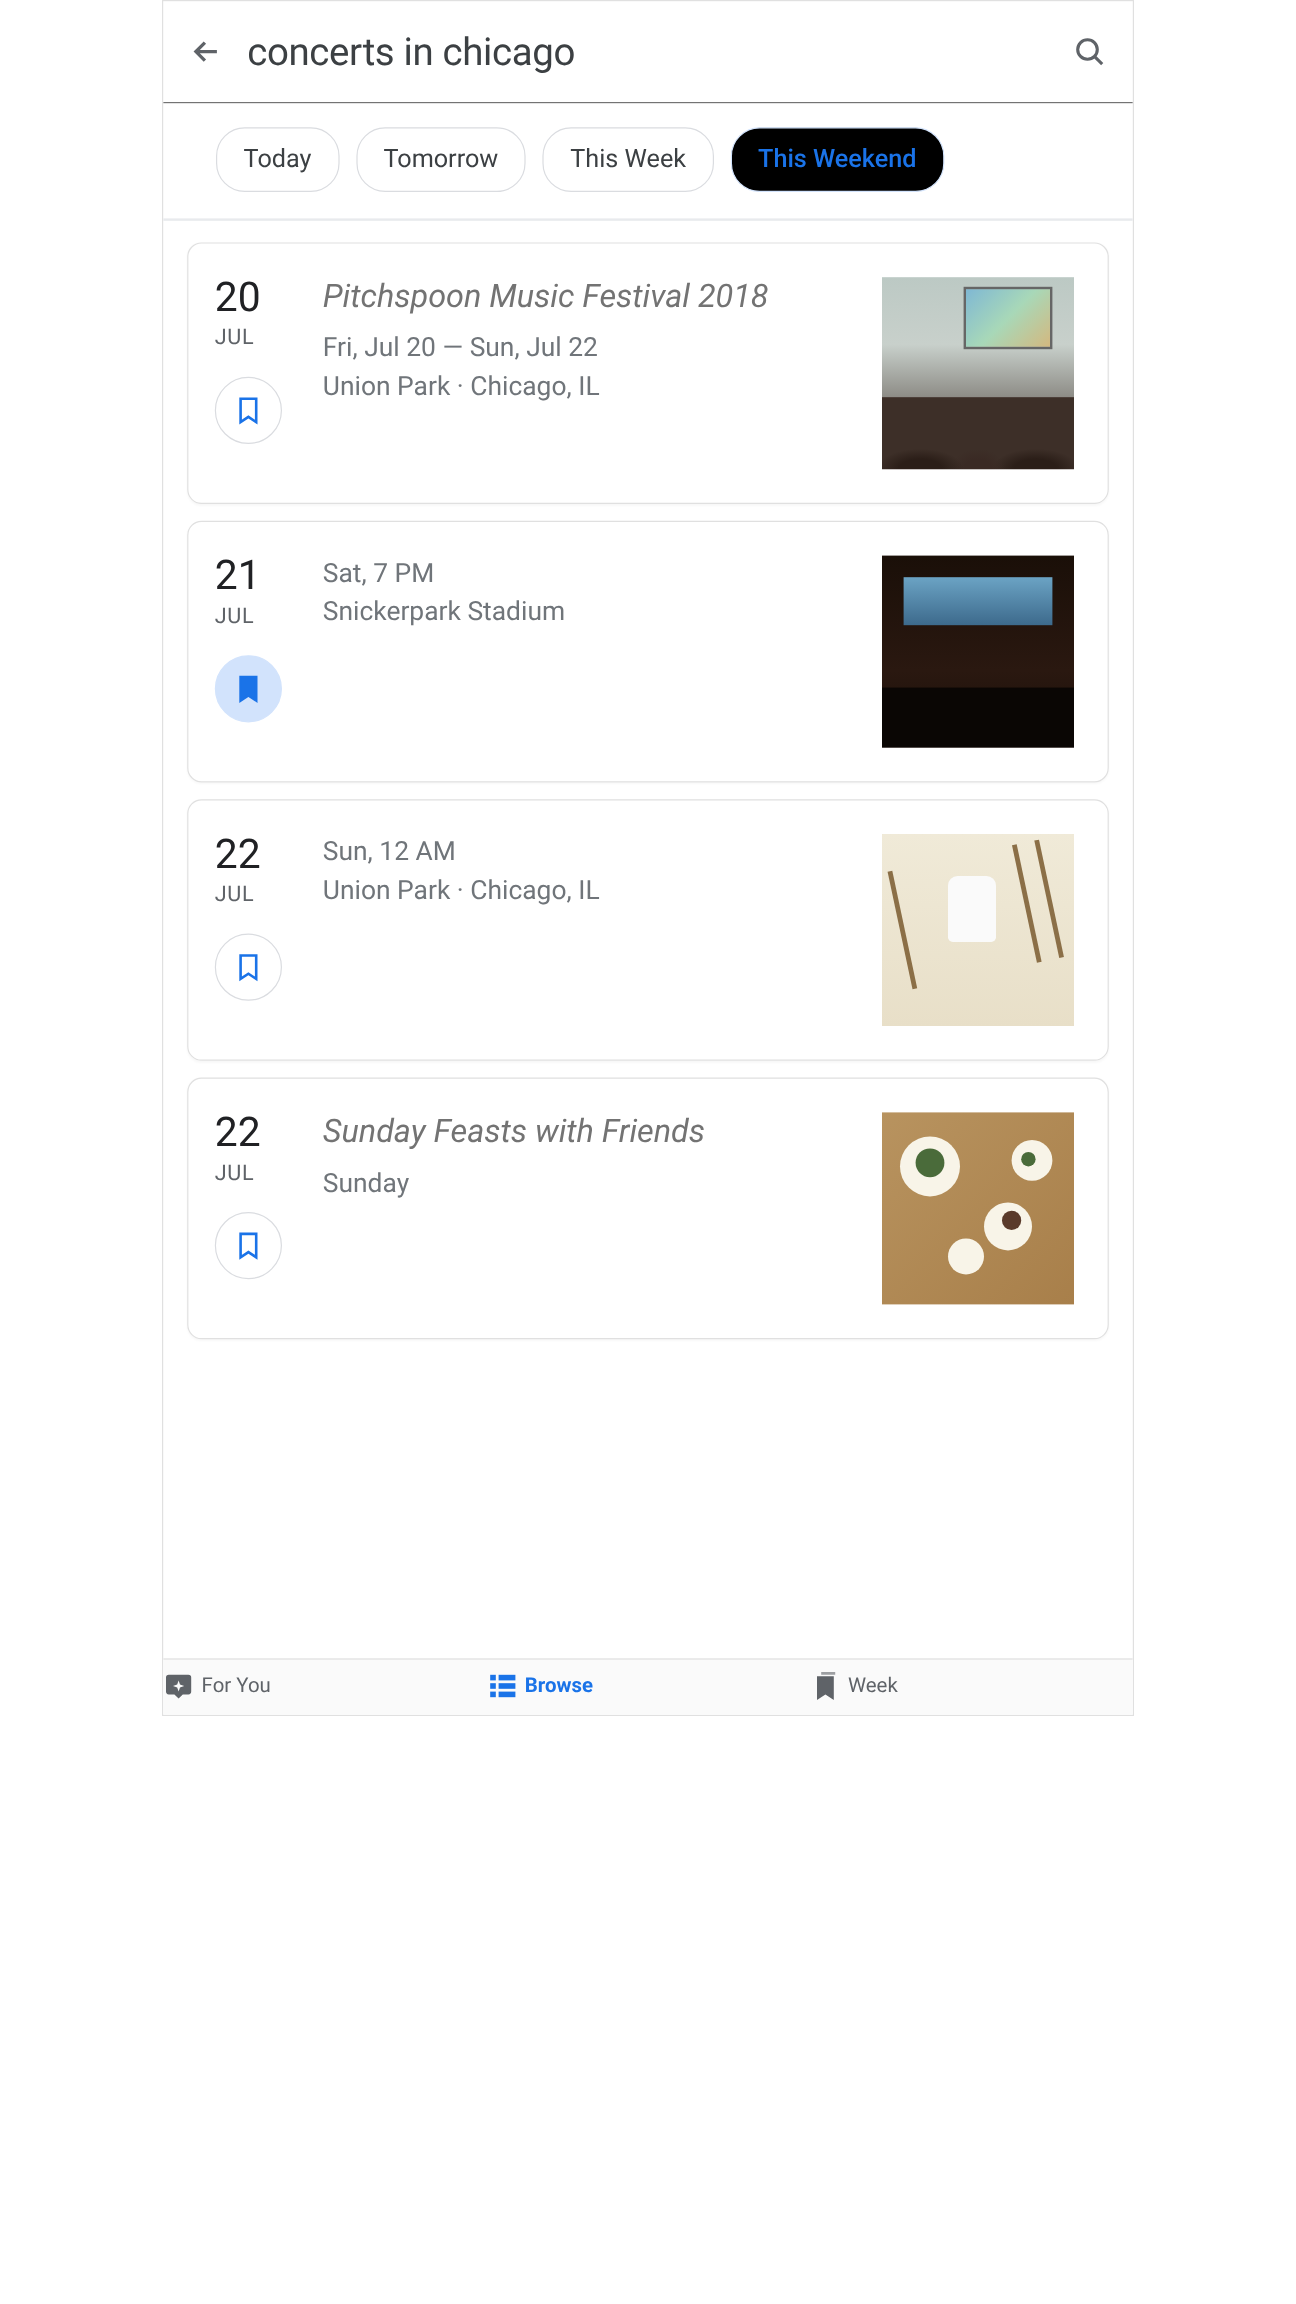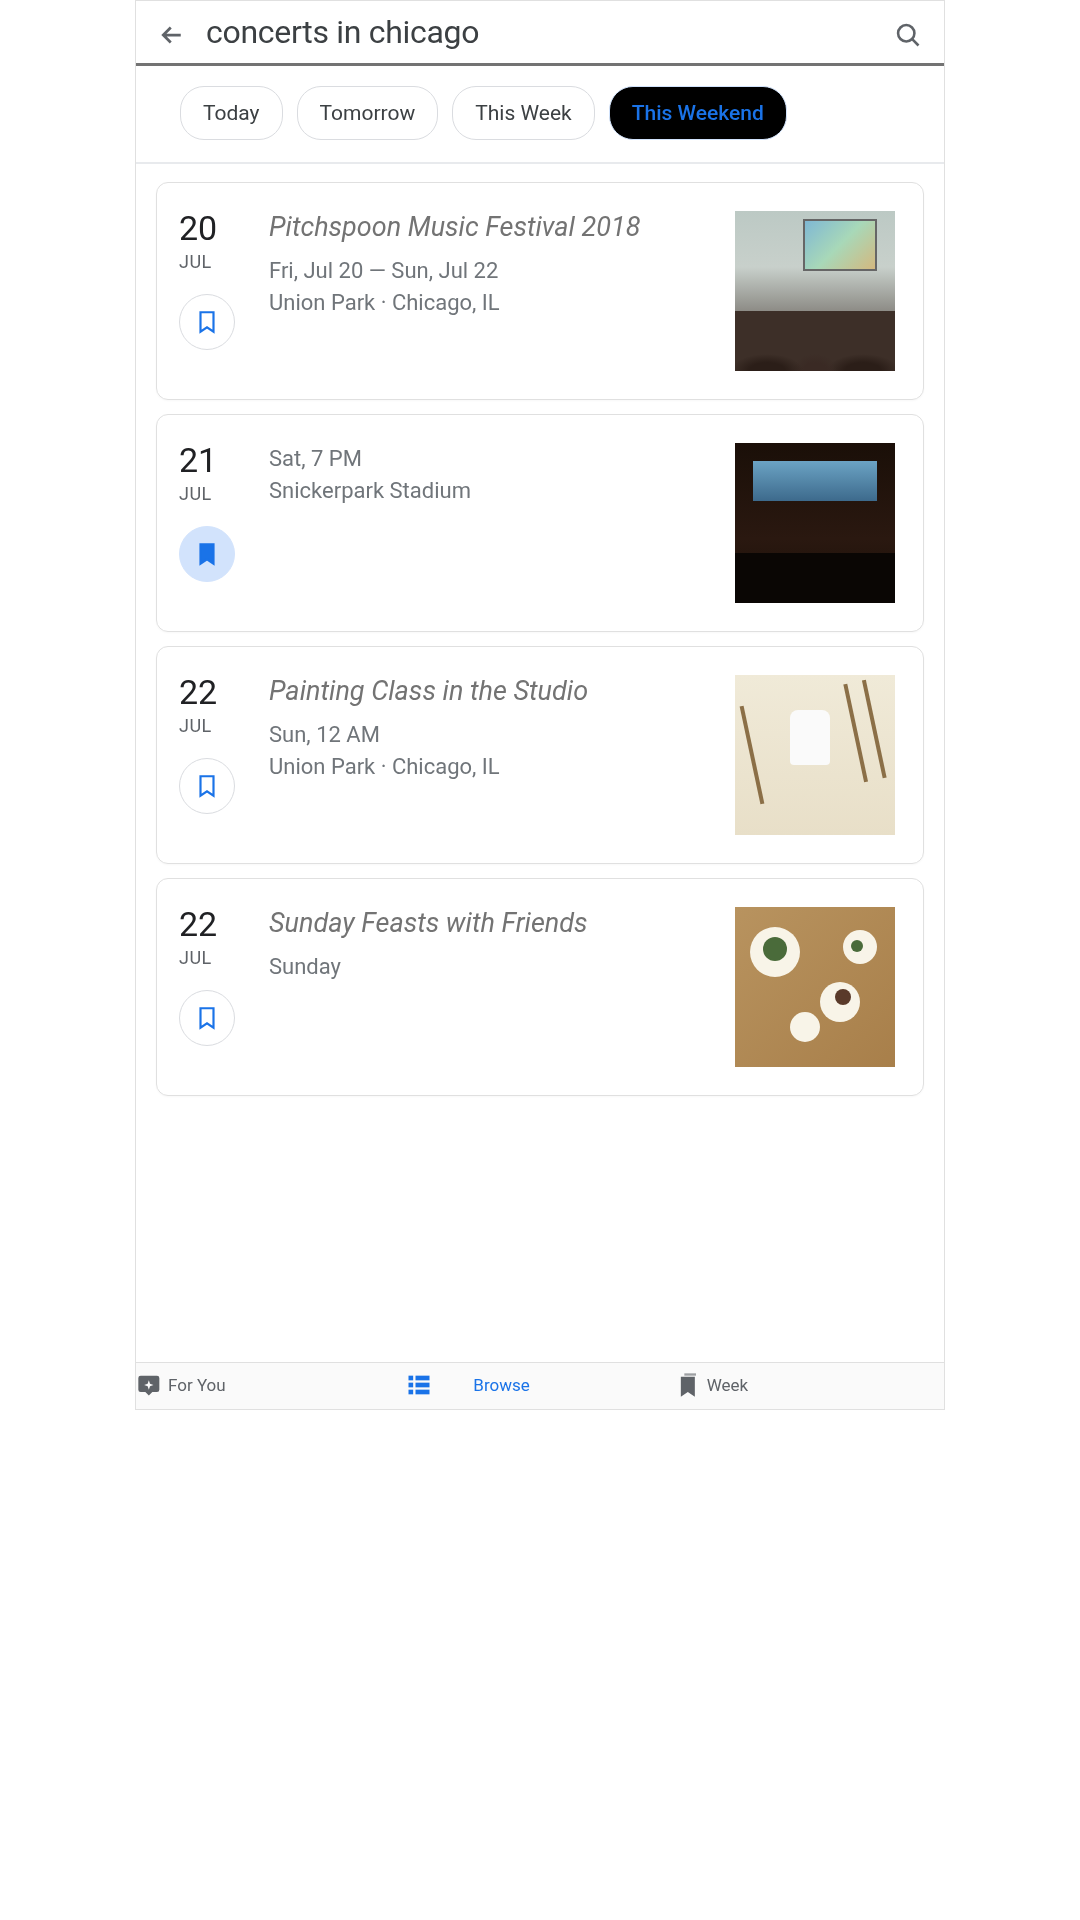--- a/index.html
+++ b/index.html
@@ -6,23 +6,23 @@
     body {
       font-family: Roboto, Arial, sans-serif;
       background: #fff;
       width: 810px;
       margin: 0 auto;
       border: 1px solid #e0e0e0;
       position: relative;
     }
     .header {
       display: flex;
-      align-items: flex-end;
-      padding: 12px 20px;
-      border-bottom: 3px solid #737373;
+      align-items: center;
+      padding: 23px 20px;
+      border-bottom: 1px solid #737373;
       gap: 18px;
     }
     .back-arrow {
       width: 32px;
       height: 32px;
       display: flex;
       align-items: center;
       justify-content: center;
       cursor: pointer;
       color: #5f6368;
@@ -250,22 +250,21 @@
     .nav-icon {
       height: 28px;
       display: flex;
       align-items: center;
       justify-content: center;
     }
     .nav-label {
       font-size: 17px;
     }
     .nav-item.active .nav-label {
-      font-weight: 400;
-      margin-left: 36px;
+      font-weight: 700;
     }
     .scroll-area {
       height: 1198px;
       overflow: hidden;
     }
   </style>
 </head>
 <body>
 
 <div class="header">
@@ -329,21 +328,20 @@
         <div class="event-date-col">
           <div class="event-day">22</div>
           <div class="event-month">JUL</div>
           <div class="bookmark-btn">
             <svg width="26" height="26" viewBox="0 0 24 24" fill="none" stroke="#1a73e8" stroke-width="2">
               <path d="M6 3h12v18l-6-4-6 4V3z"></path>
             </svg>
           </div>
         </div>
         <div class="event-info">
-          <div class="event-title">Painting Class in the Studio</div>
           <div class="event-time">Sun, 12 AM</div>
           <div class="event-venue">Union Park · Chicago, IL</div>
         </div>
         <div class="event-thumb thumb-painting"></div>
       </div>
       <div class="event-card">
         <div class="event-date-col">
           <div class="event-day">22</div>
           <div class="event-month">JUL</div>
           <div class="bookmark-btn">

